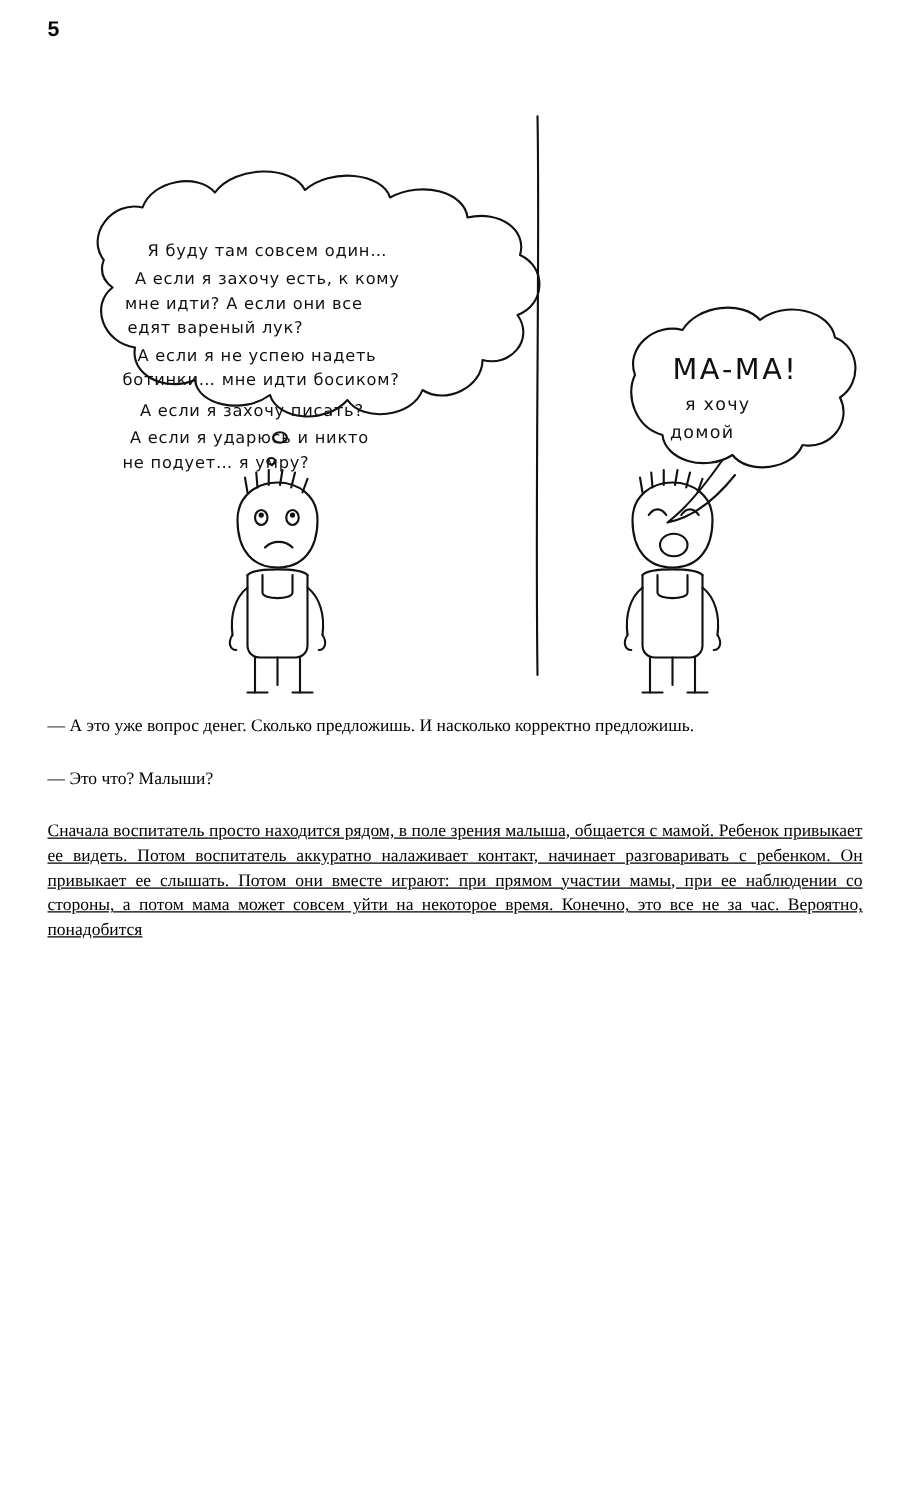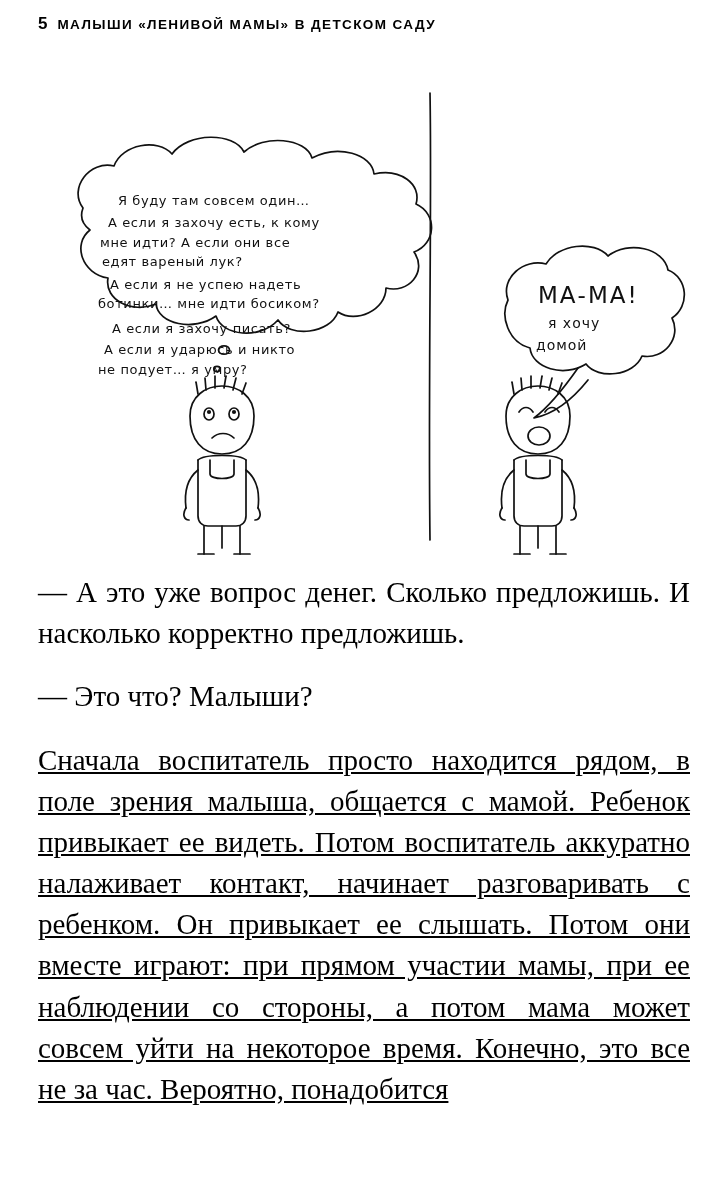--- a/index.html
+++ b/index.html
@@ -77,41 +77,40 @@
     letter-spacing: 1px;
     fill: #111;
   }
 
   
   .body-text {
     margin-top: 14px;
   }
   .body-text p {
     font-family: "Liberation Serif", serif;
-    font-size: 29px;
+    font-size: 14px;
     line-height: 1.42;
     margin: 0 0 22px 0;
     text-align: justify;
     text-justify: inter-word;
     hyphens: manual;
     color: #000;
   }
   .body-text p.last {
     margin-bottom: 0;
     text-decoration: underline;
   }
 </style>
 </head>
 <body>
 
 <div class="page">
 
   <div class="running-head">
     <span class="folio">5</span>
-    <span class="head-title">Малыши «ленивой мамы» в детском саду</span>
   </div>
 
   <div class="illustration">
     <svg width="652" height="470" viewBox="0 0 652 470" xmlns="http://www.w3.org/2000/svg">
       <g fill="none" stroke="#111" stroke-width="1.7" stroke-linecap="round" stroke-linejoin="round">
 
         <path d="M392 5 C394 110, 390 300, 392 452"></path>
 
         <path d="
           M 45 120

